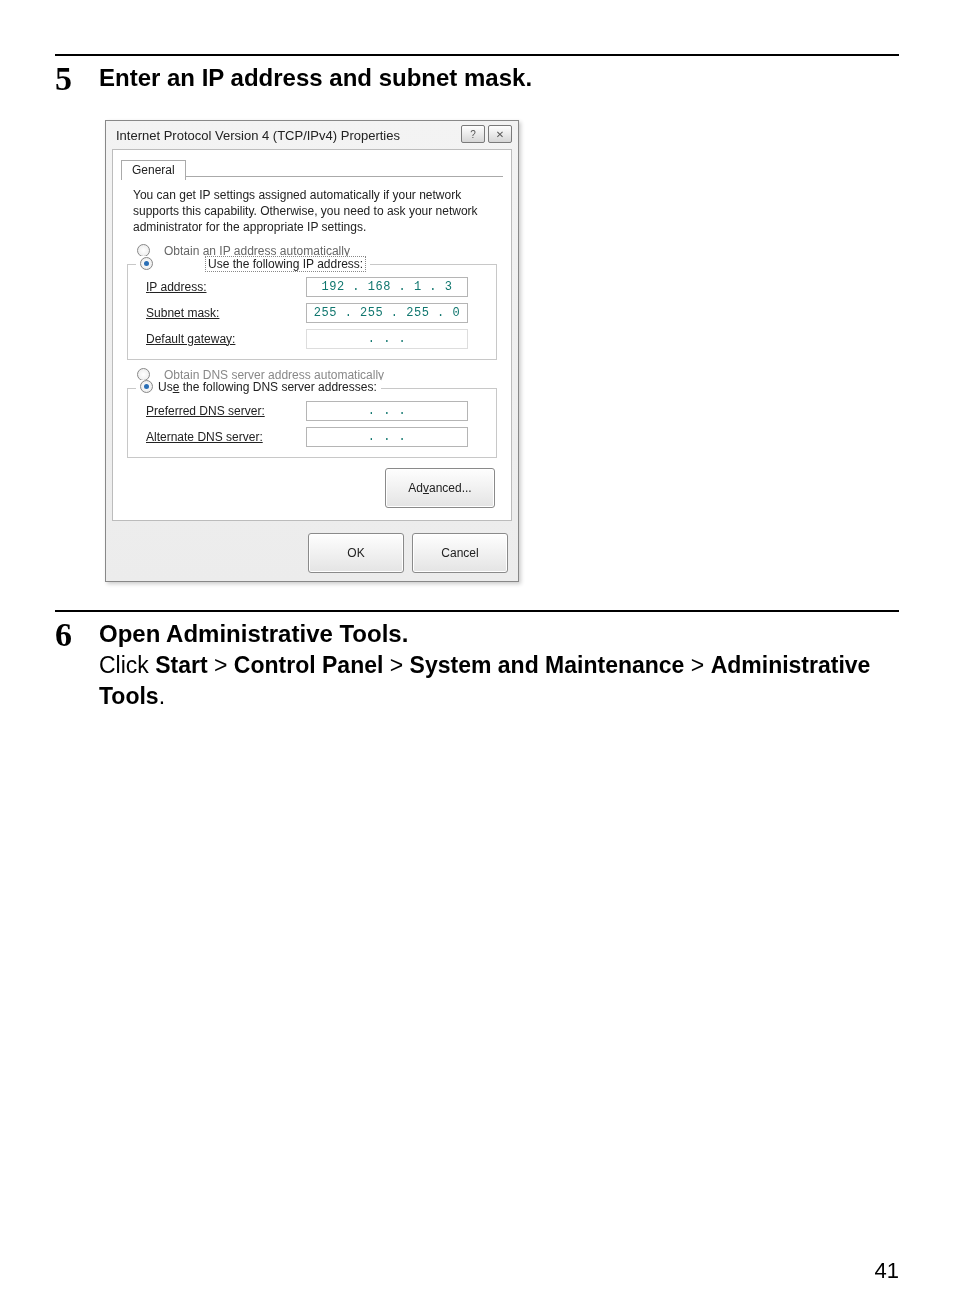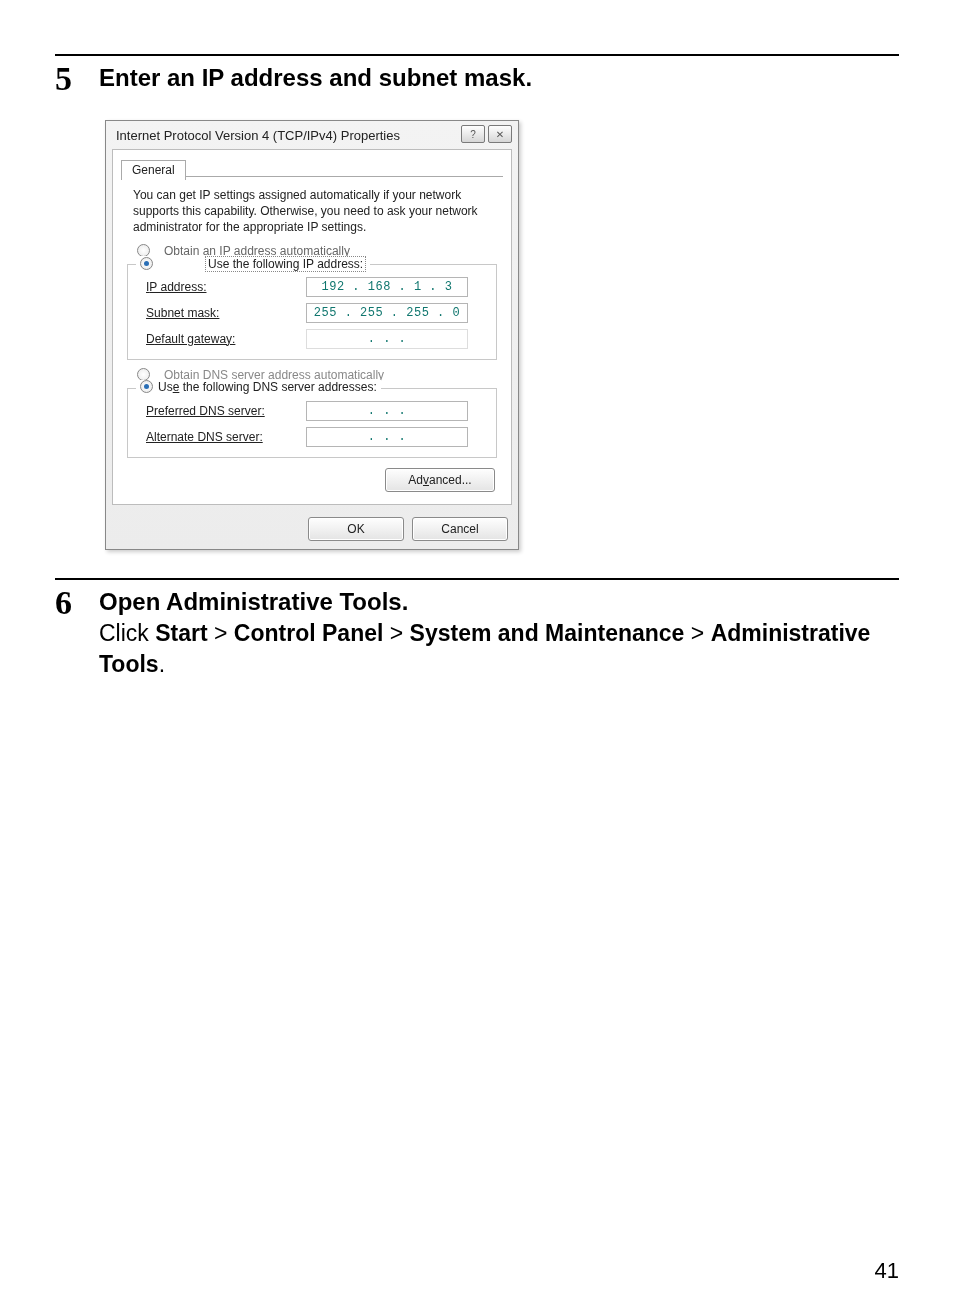--- a/index.html
+++ b/index.html
@@ -180,21 +180,21 @@
     gap: 8px;
   }
   .btn {
     min-width: 74px;
     height: 22px;
     border: 1px solid #8a8a8a;
     background: linear-gradient(#fefefe,#e4e4e4);
     border-radius: 3px;
     font-size: 12px;
     display:flex; align-items:center; justify-content:center;
-    padding: 0 10px;
+    padding: 8px 10px;
     box-shadow: 0 0 0 1px #fff inset;
   }
   .btn.adv { min-width: 88px; }
   .outer-btn-row {
     display:flex; justify-content:flex-end;
     padding: 6px 10px 8px 10px;
     gap: 8px;
   }
   .underline { text-decoration: underline; }
   .page-num {

